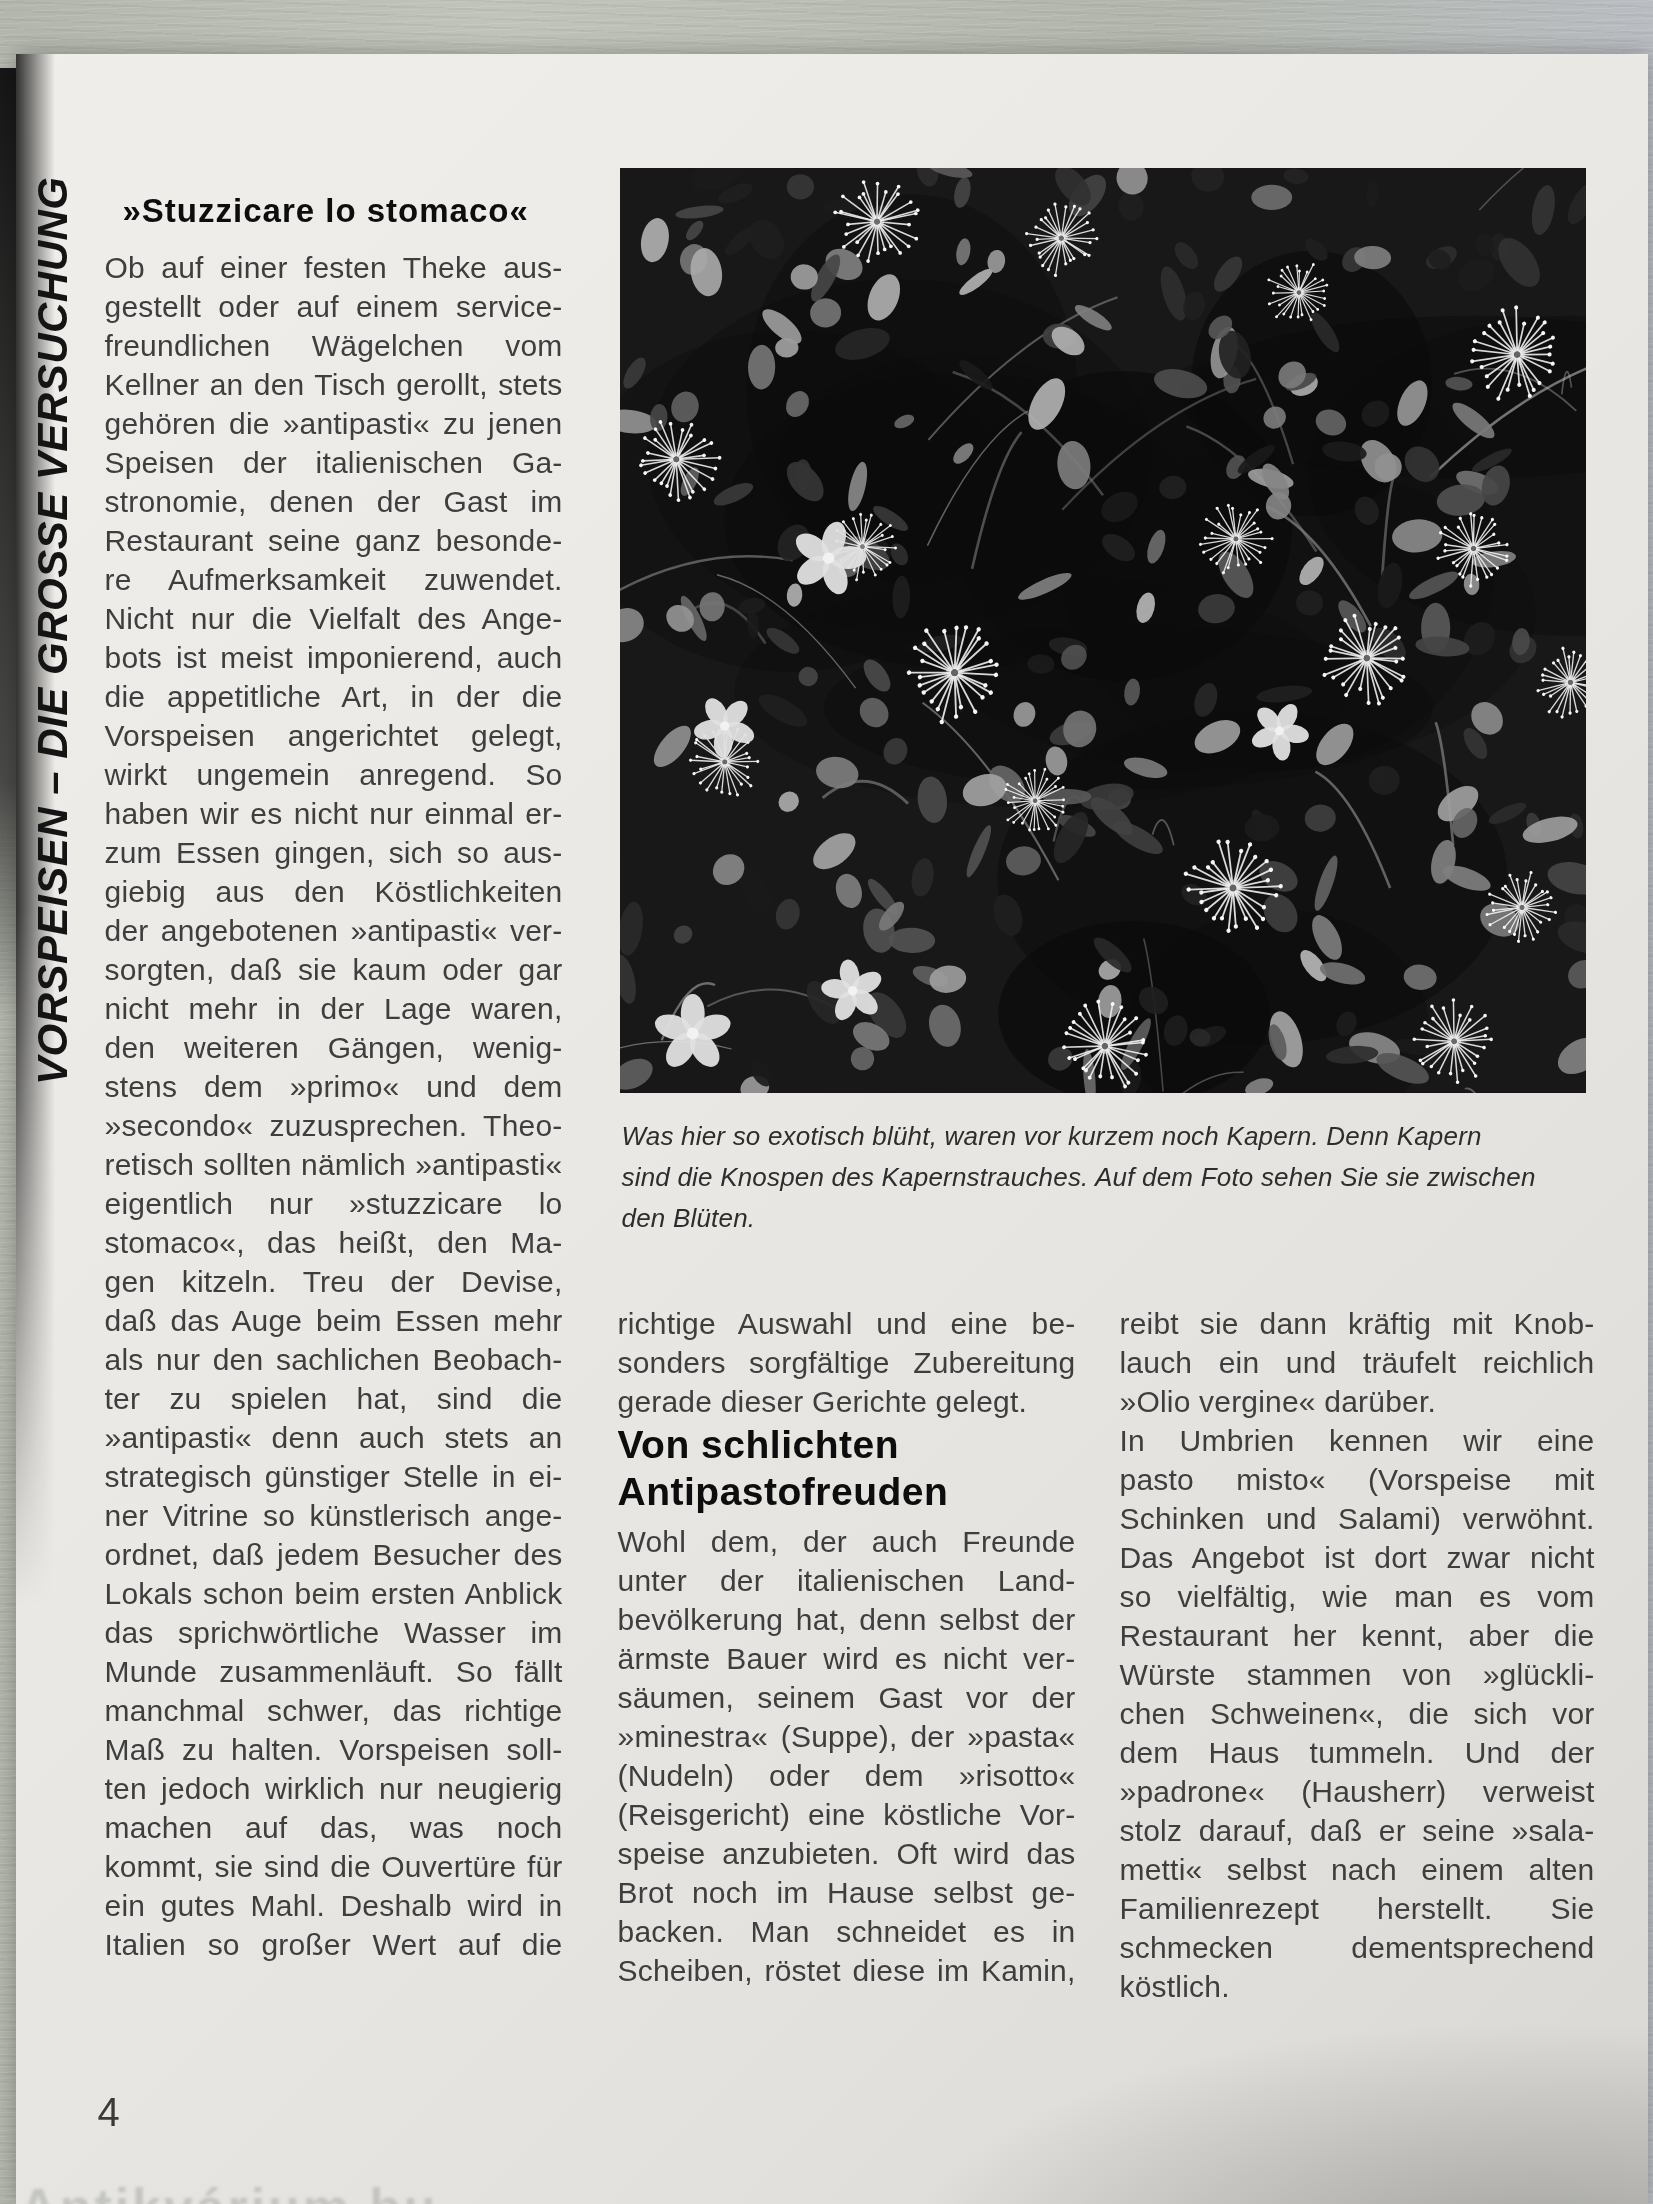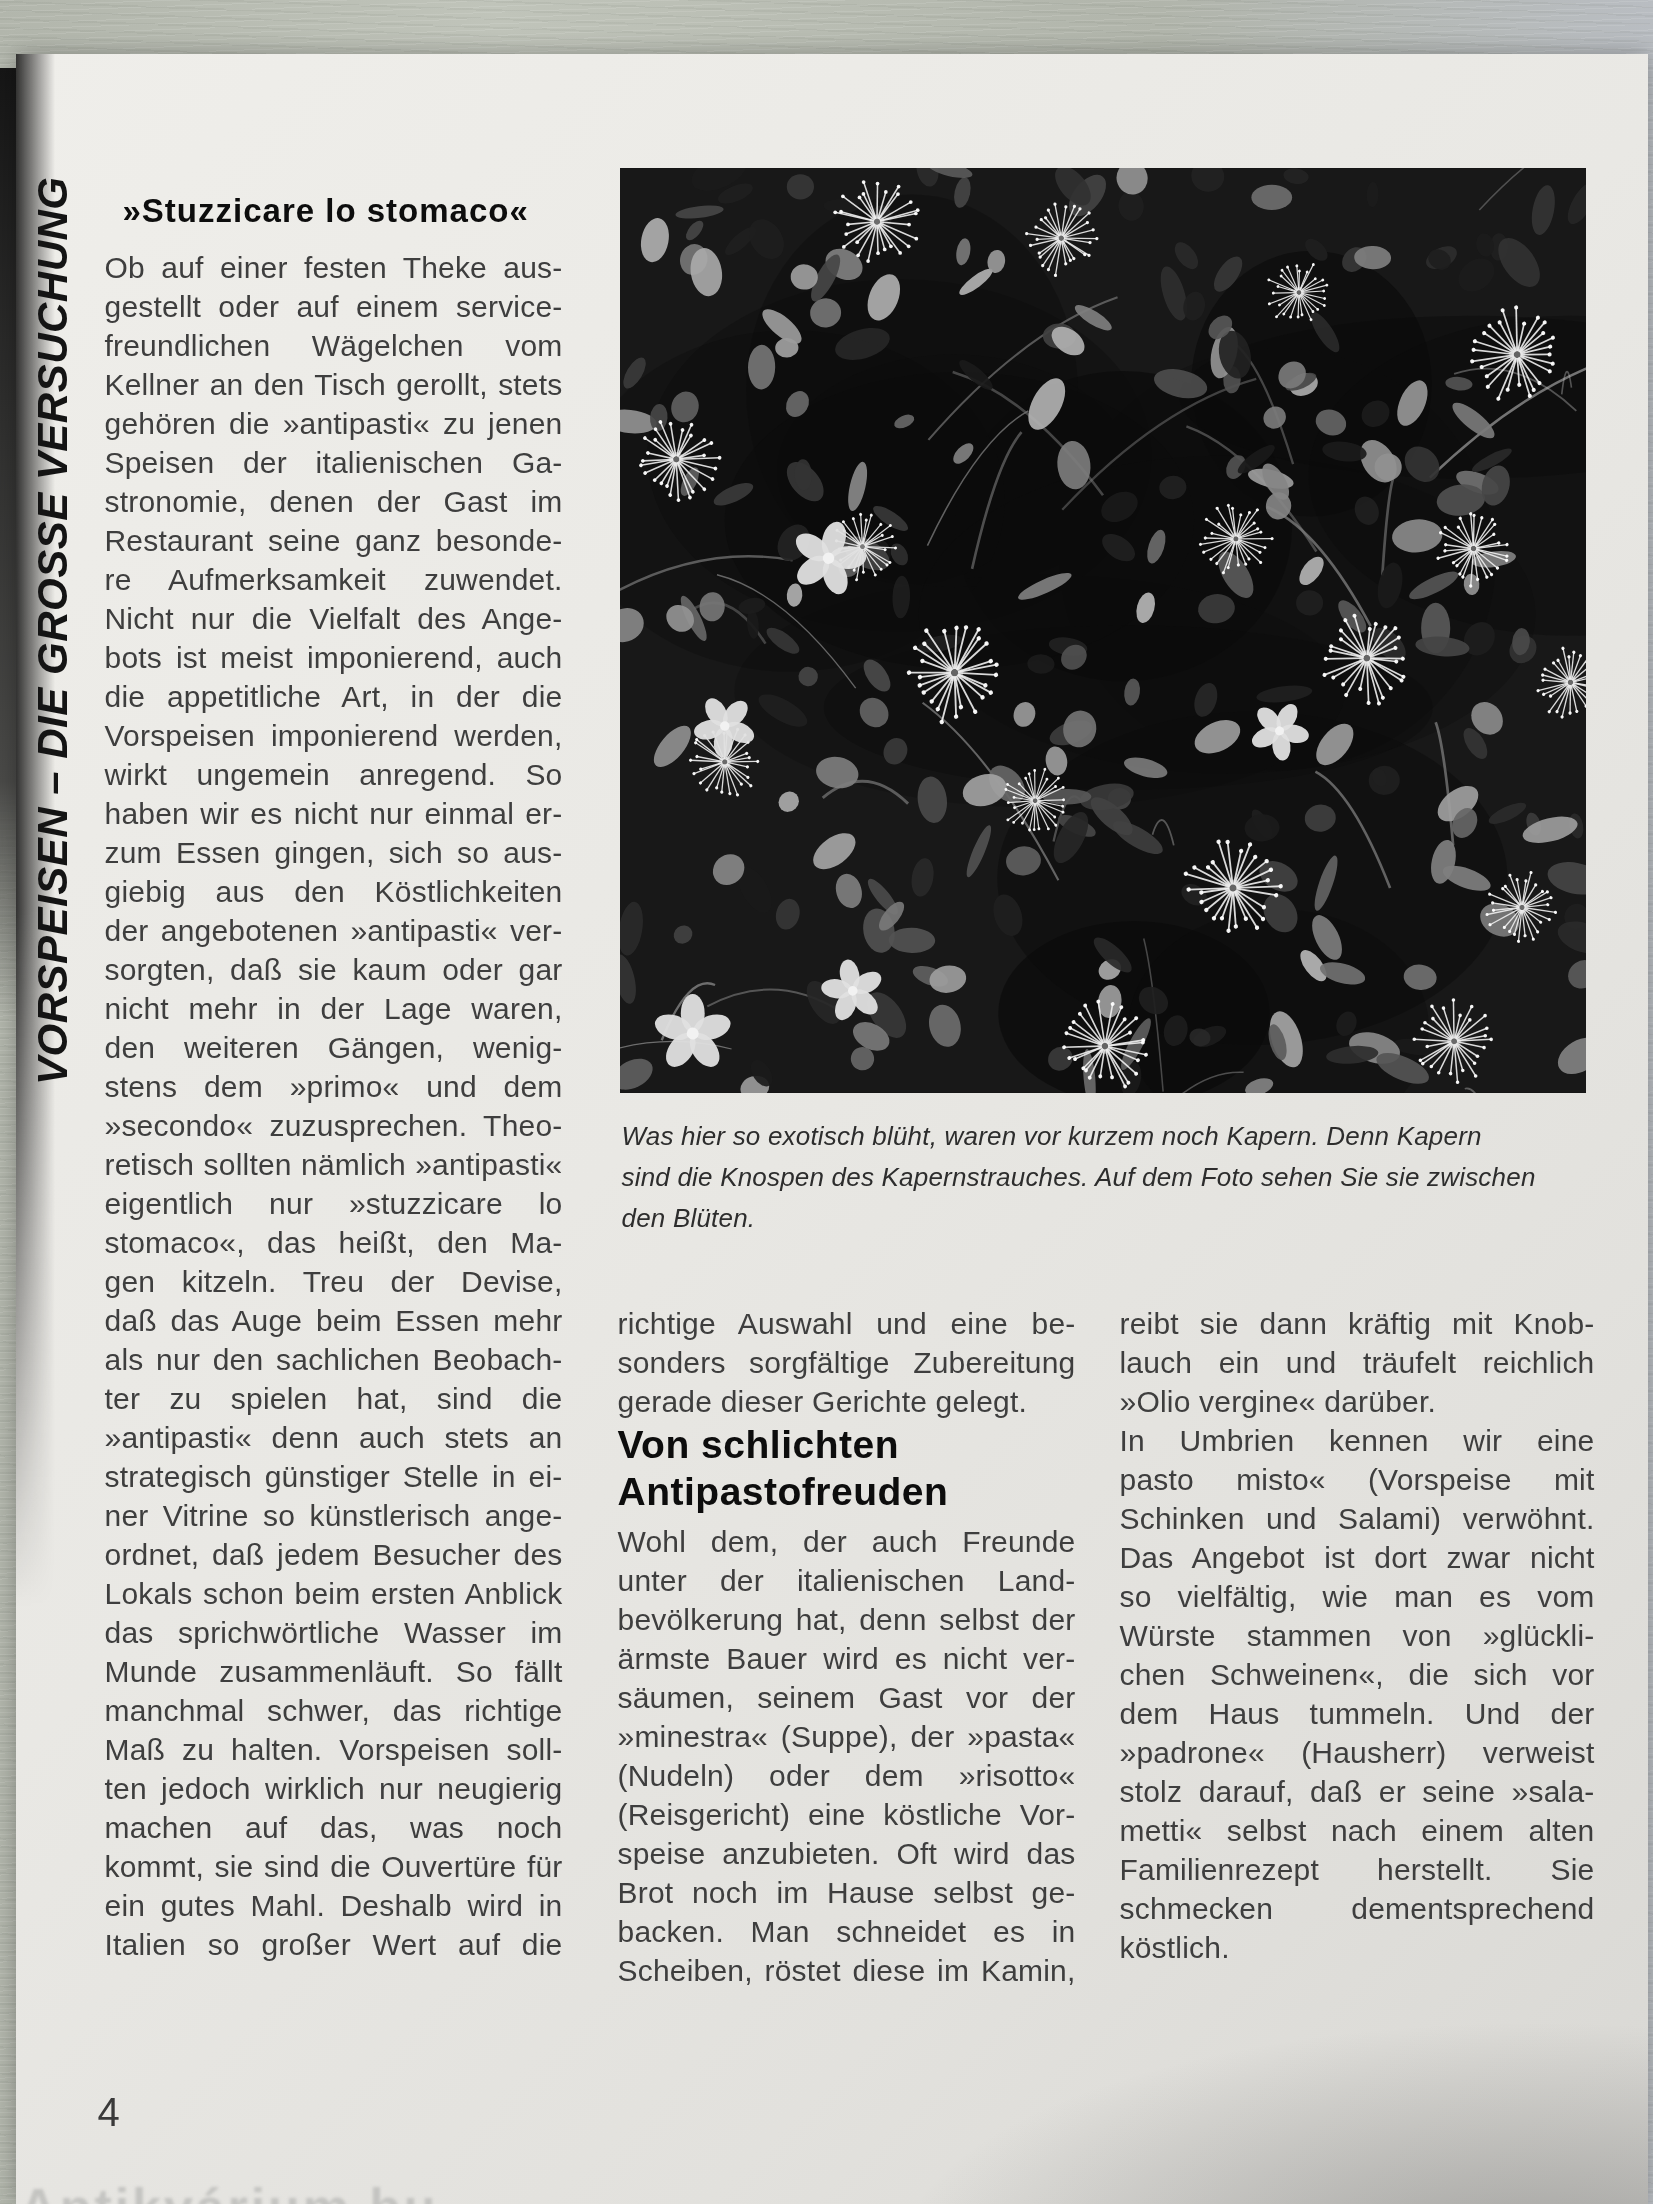--- a/index.html
+++ b/index.html
@@ -102,21 +102,21 @@
         <div class="line">freundlichen Wägelchen vom</div>
         <div class="line">Kellner an den Tisch gerollt, stets</div>
         <div class="line">gehören die »antipasti« zu jenen</div>
         <div class="line">Speisen der italienischen Ga-</div>
         <div class="line">stronomie, denen der Gast im</div>
         <div class="line">Restaurant seine ganz besonde-</div>
         <div class="line">re Aufmerksamkeit zuwendet.</div>
         <div class="line">Nicht nur die Vielfalt des Ange-</div>
         <div class="line">bots ist meist imponierend, auch</div>
         <div class="line">die appetitliche Art, in der die</div>
-        <div class="line">Vorspeisen imponierend werden,</div>
+        <div class="line">Vorspeisen angerichtet gelegt,</div>
         <div class="line">wirkt ungemein anregend. So</div>
         <div class="line">haben wir es nicht nur einmal er-</div>
         <div class="line">zum Essen gingen, sich so aus-</div>
         <div class="line">giebig aus den Köstlichkeiten</div>
         <div class="line">der angebotenen »antipasti« ver-</div>
         <div class="line">sorgten, daß sie kaum oder gar</div>
         <div class="line">nicht mehr in der Lage waren,</div>
         <div class="line">den weiteren Gängen, wenig-</div>
         <div class="line">stens dem »primo« und dem</div>
         <div class="line">»secondo« zuzusprechen. Theo-</div>
@@ -1445,20 +1445,21 @@
           <div class="line">reibt sie dann kräftig mit Knob-</div>
           <div class="line">lauch ein und träufelt reichlich</div>
         </div>
       <div class="lastline">»Olio vergine« darüber.</div>
       <div>
           <div class="line">In Umbrien kennen wir eine</div>
           <div class="line">pasto misto« (Vorspeise mit</div>
           <div class="line">Schinken und Salami) verwöhnt.</div>
           <div class="line">Das Angebot ist dort zwar nicht</div>
           <div class="line">so vielfältig, wie man es vom</div>
+          <div class="line">Restaurant her kennt, aber die</div>
           <div class="line">Würste stammen von »glückli-</div>
           <div class="line">chen Schweinen«, die sich vor</div>
           <div class="line">dem Haus tummeln. Und der</div>
           <div class="line">»padrone« (Hausherr) verweist</div>
           <div class="line">stolz darauf, daß er seine »sala-</div>
           <div class="line">metti« selbst nach einem alten</div>
           <div class="line">Familienrezept herstellt. Sie</div>
           <div class="line">schmecken dementsprechend</div>
         </div>
       <div class="lastline">köstlich.</div>

